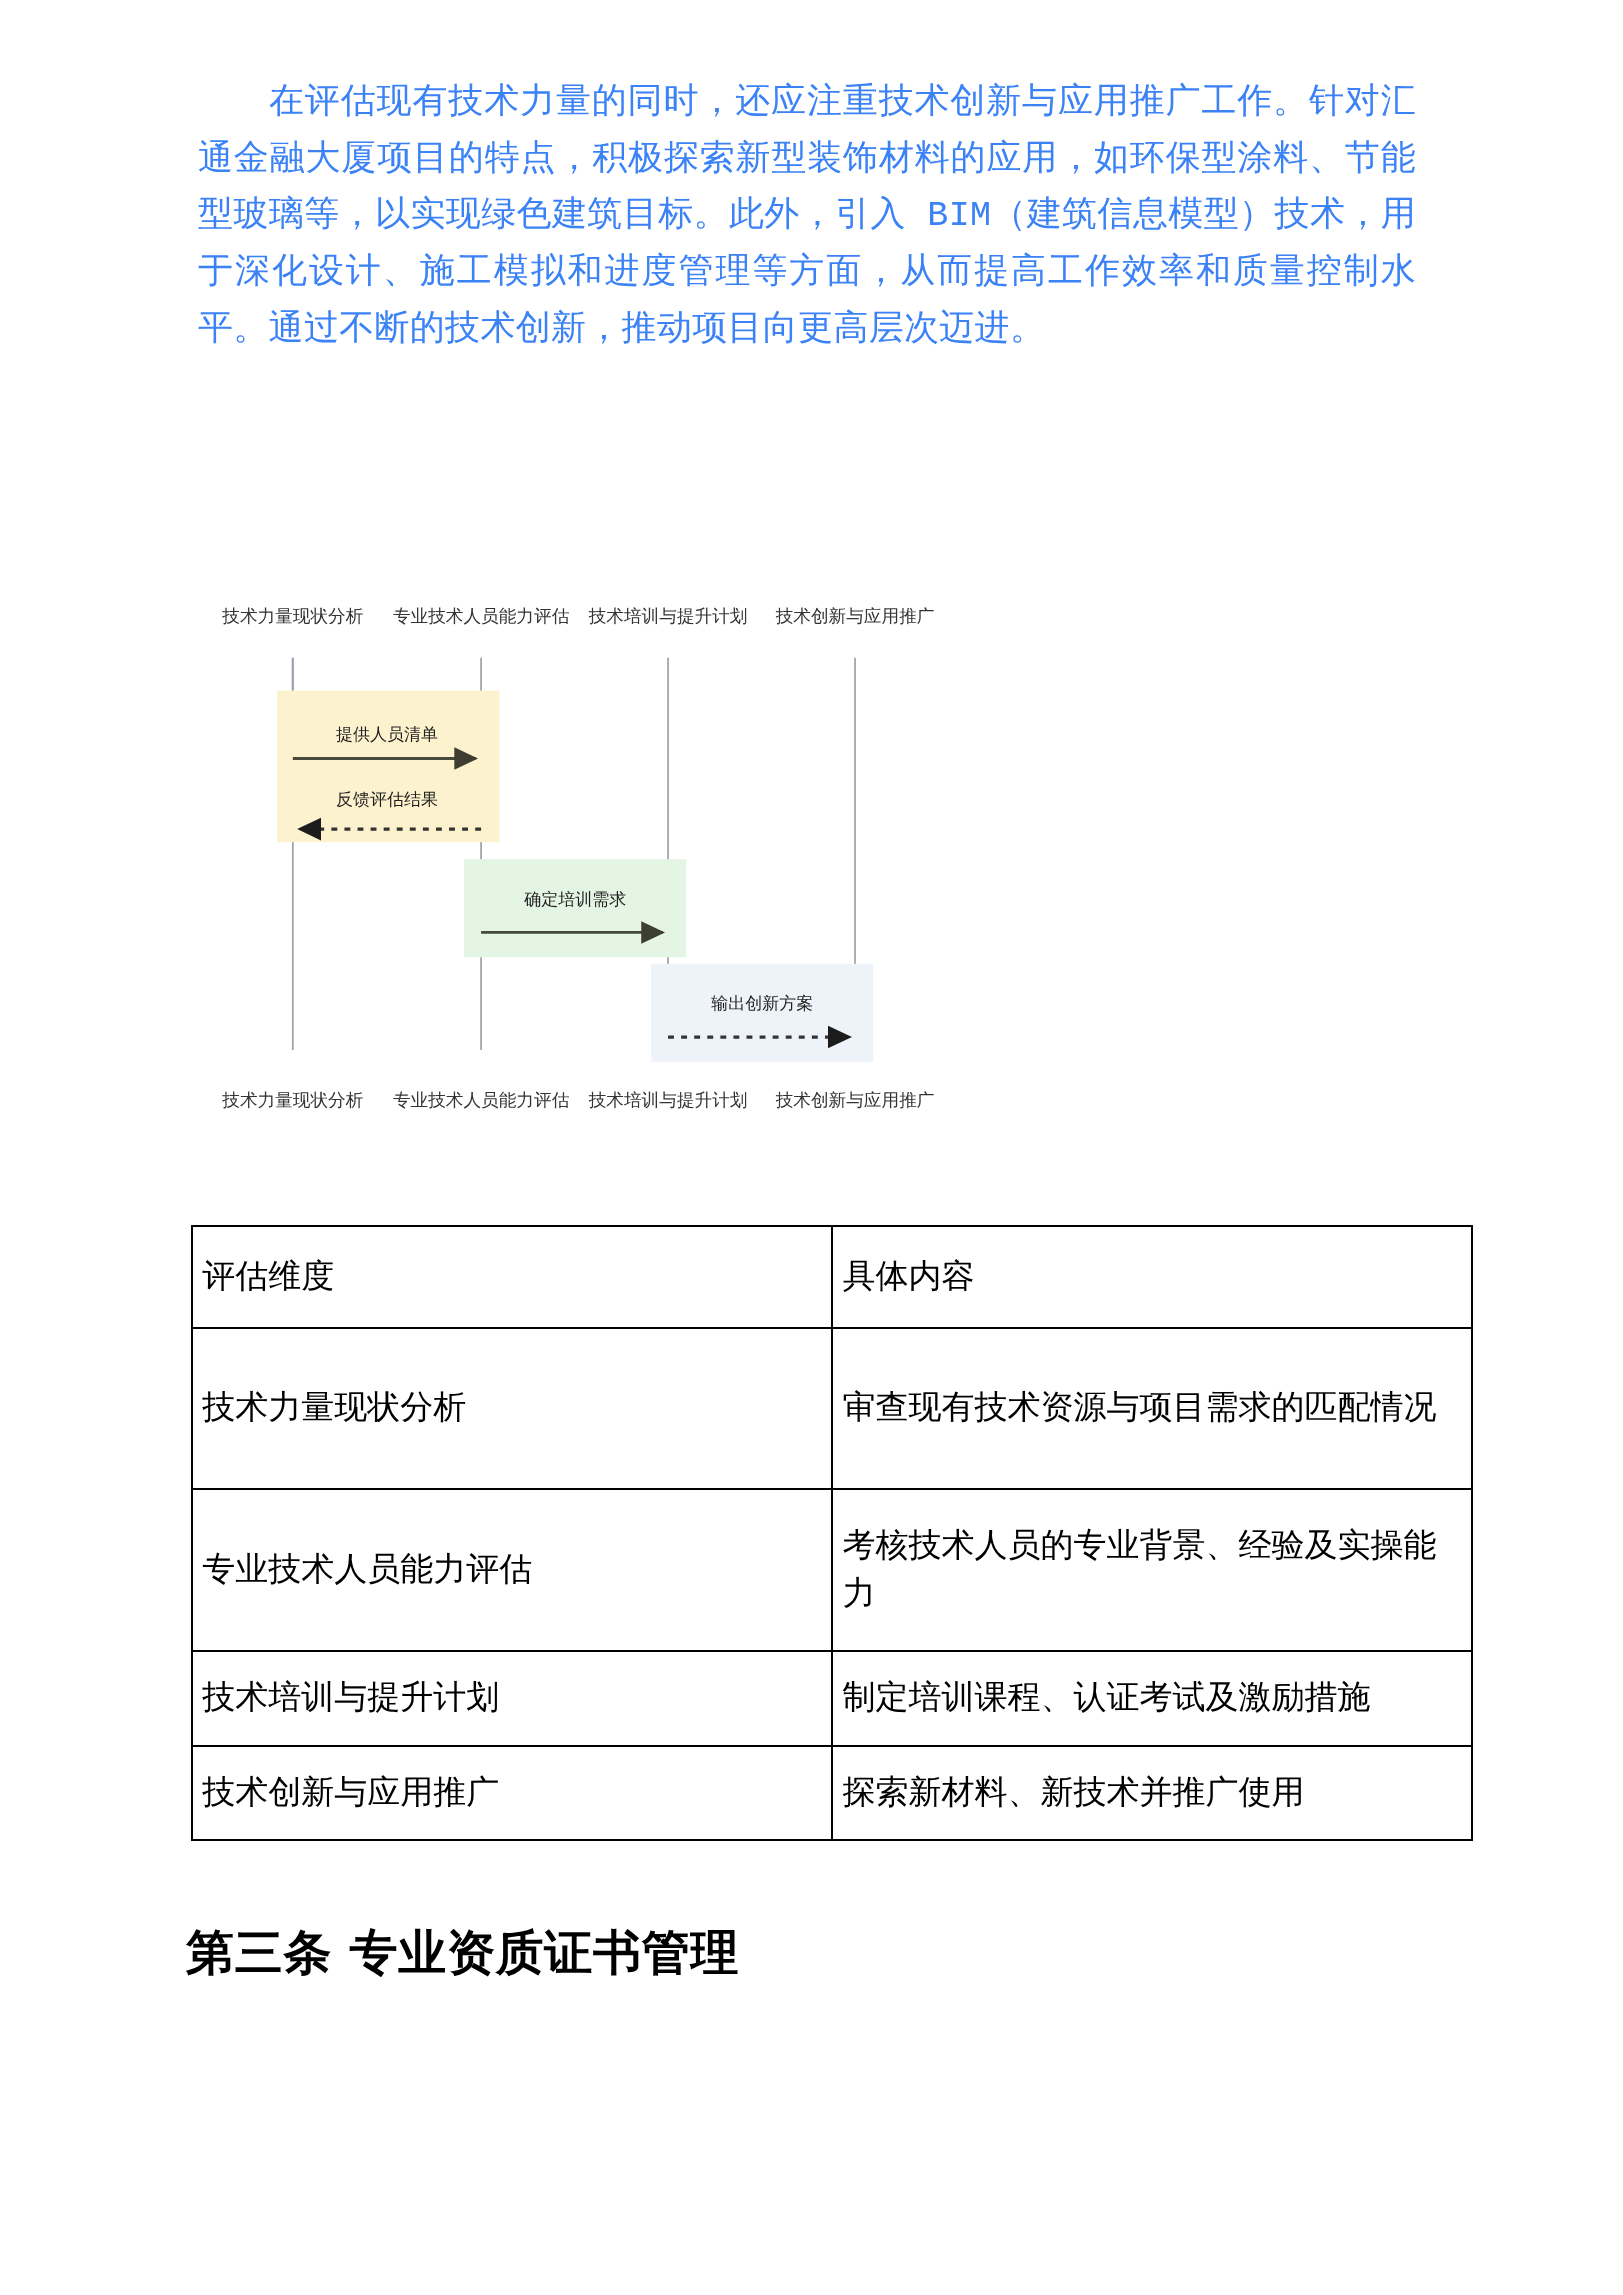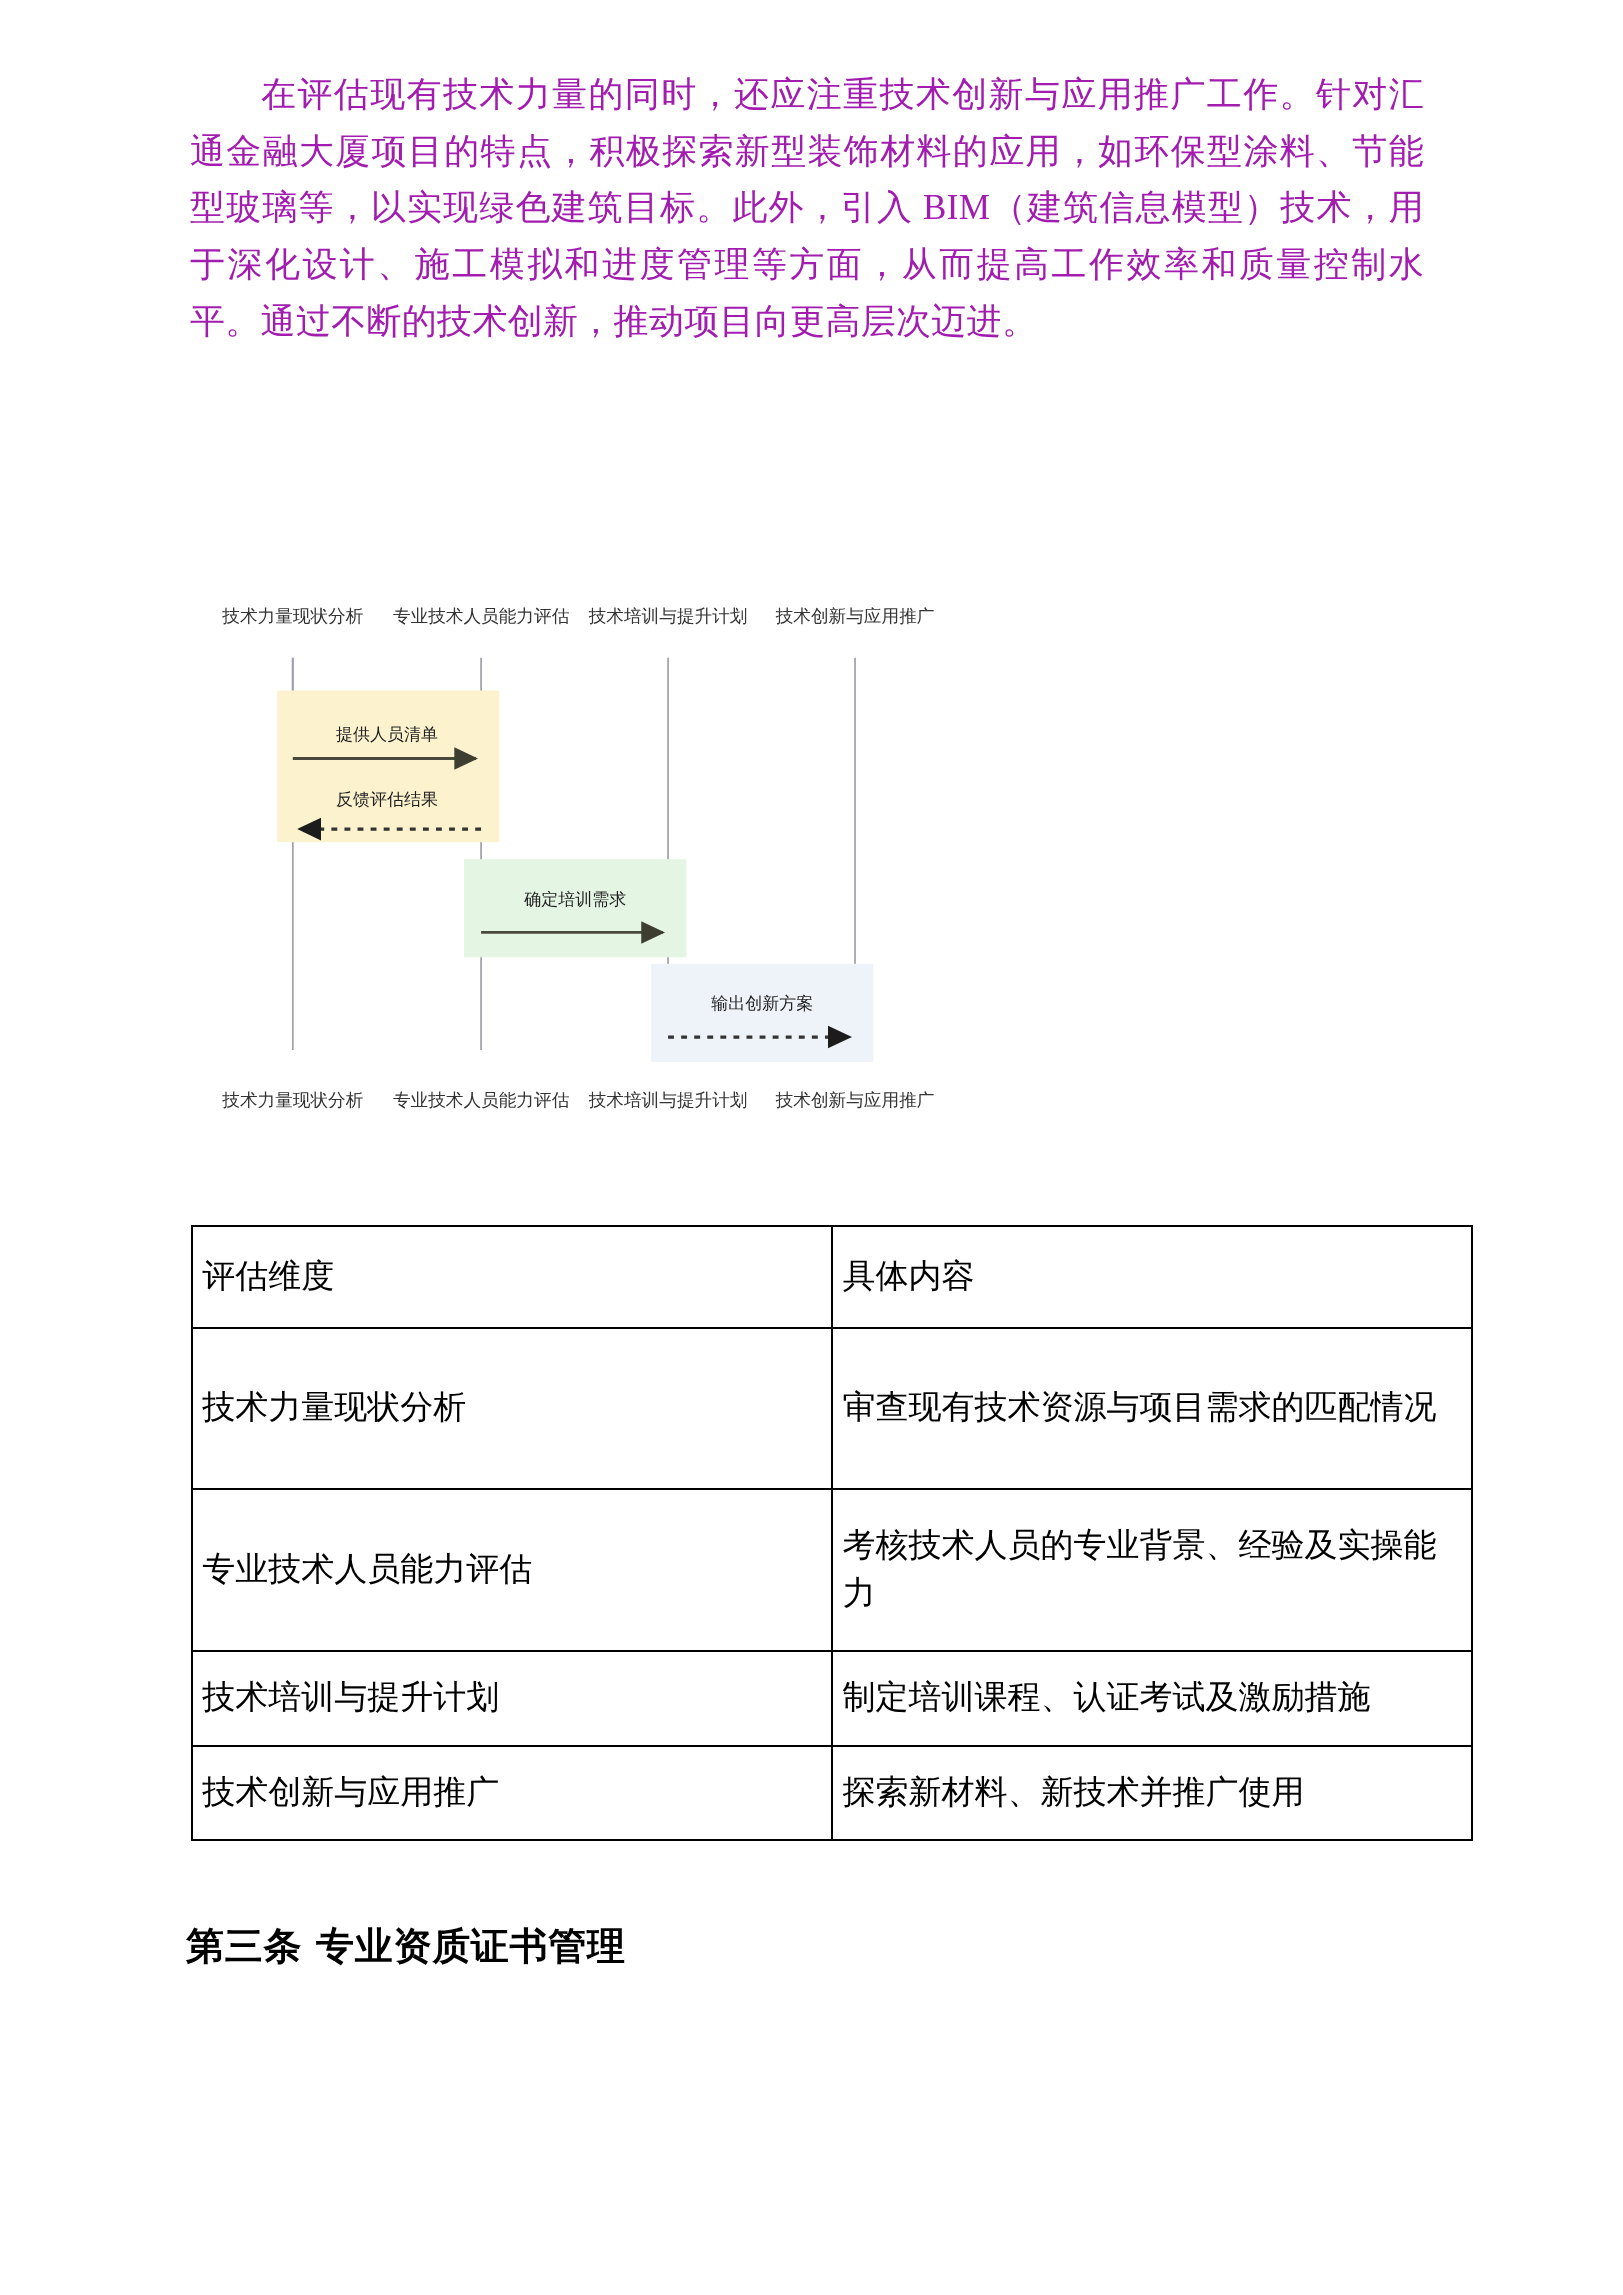--- a/index.html
+++ b/index.html
@@ -26,29 +26,29 @@
   }
 
   
   .para-block {
     position: absolute;
     left: 186px;
     top: 63px;
     width: 1242px;
   }
   .para {
-    font-family: Liberation Serif, serif;
+    font-family: Liberation Mono, monospace;
     font-size: 35px;
     line-height: 1.62;
     text-align: justify;
     text-justify: inter-ideograph;
     text-indent: 71px;
     letter-spacing: 0.3px;
-    margin: 4px;
-    color: #a21caf;
+    margin: 12px;
+    color: #3b82f6;
   }
 
   
   .seq-wrap {
     position: absolute;
     left: 193px;
     top: 599px;
     width: 1243px;
     height: 523px;
   }
@@ -113,21 +113,21 @@
   .r-head td { height: 84px; margin-top: 22px; }
   .r-tall td { height: 144px; }
   .r-short td { height: 77px; }
 
   
   .sec-head {
     position: absolute;
     left: 186px;
     top: 1921px;
     font-family: "DejaVu Serif", "Liberation Serif", serif;
-    font-size: 38px;
+    font-size: 48px;
     font-weight: bold;
     letter-spacing: 0.7px;
     color: #000;
   }
   .sub-item {
     position: absolute;
     left: 257px;
     top: 2001px;
     font-family: "DejaVu Serif", "Liberation Serif", serif;
     font-size: 34px;

